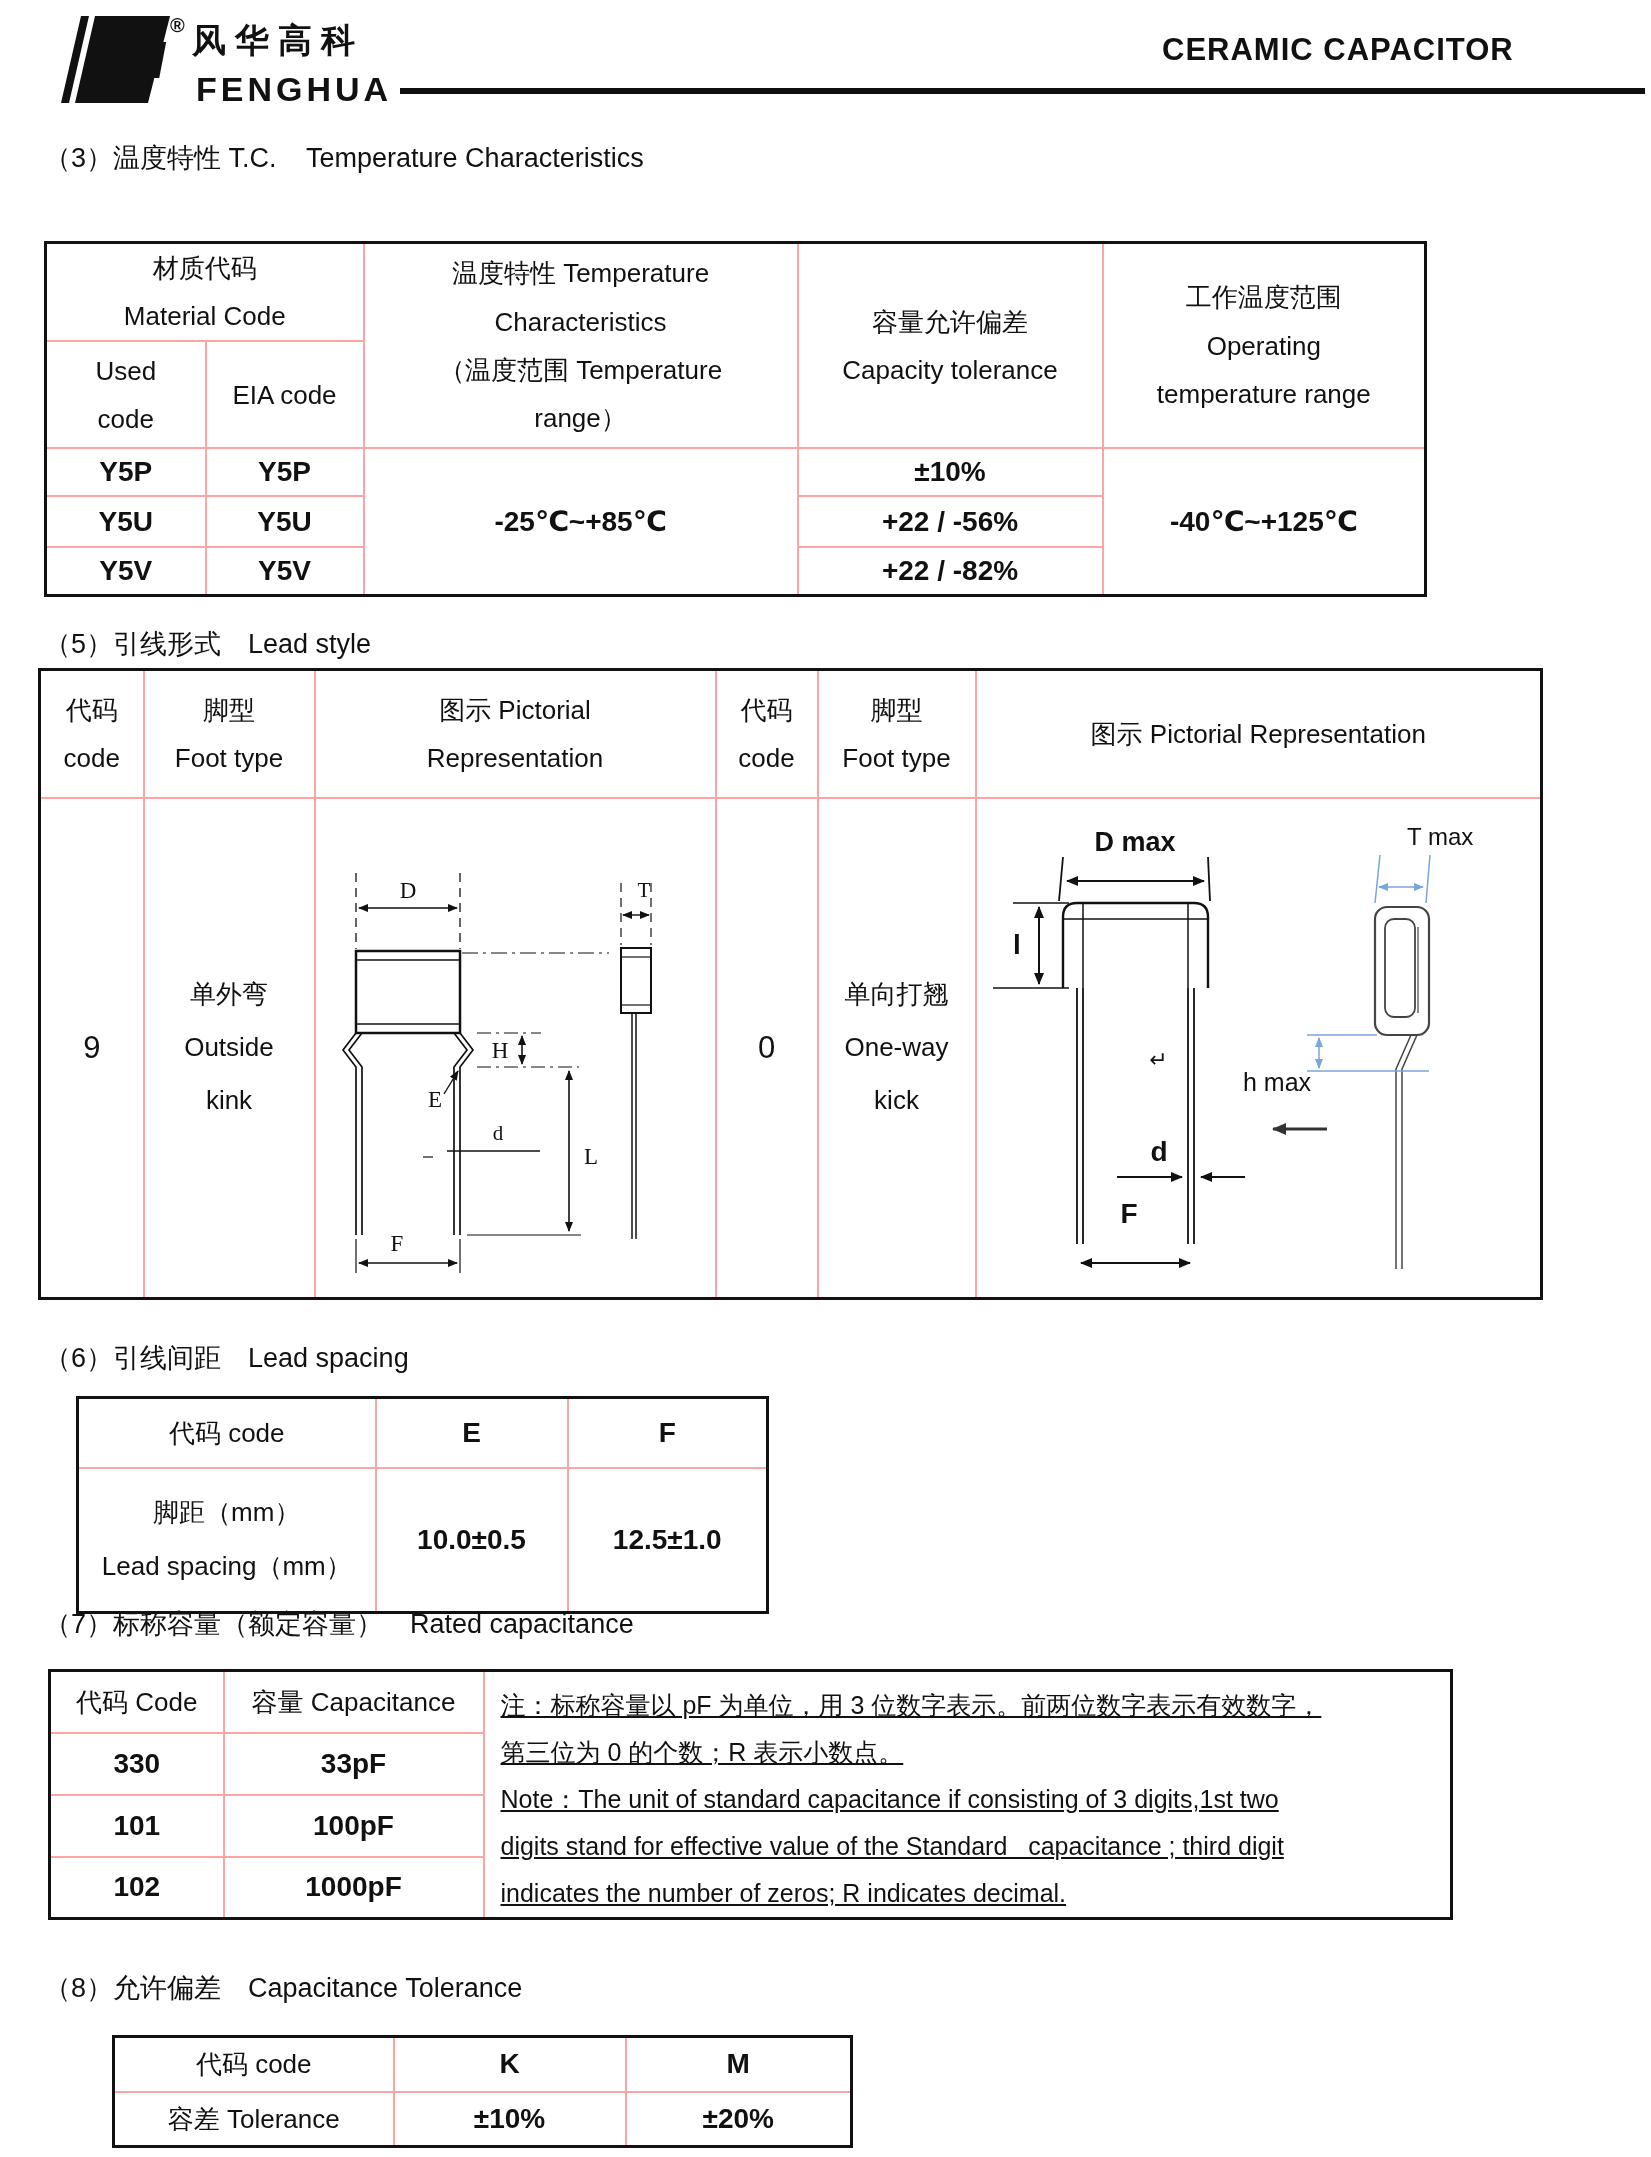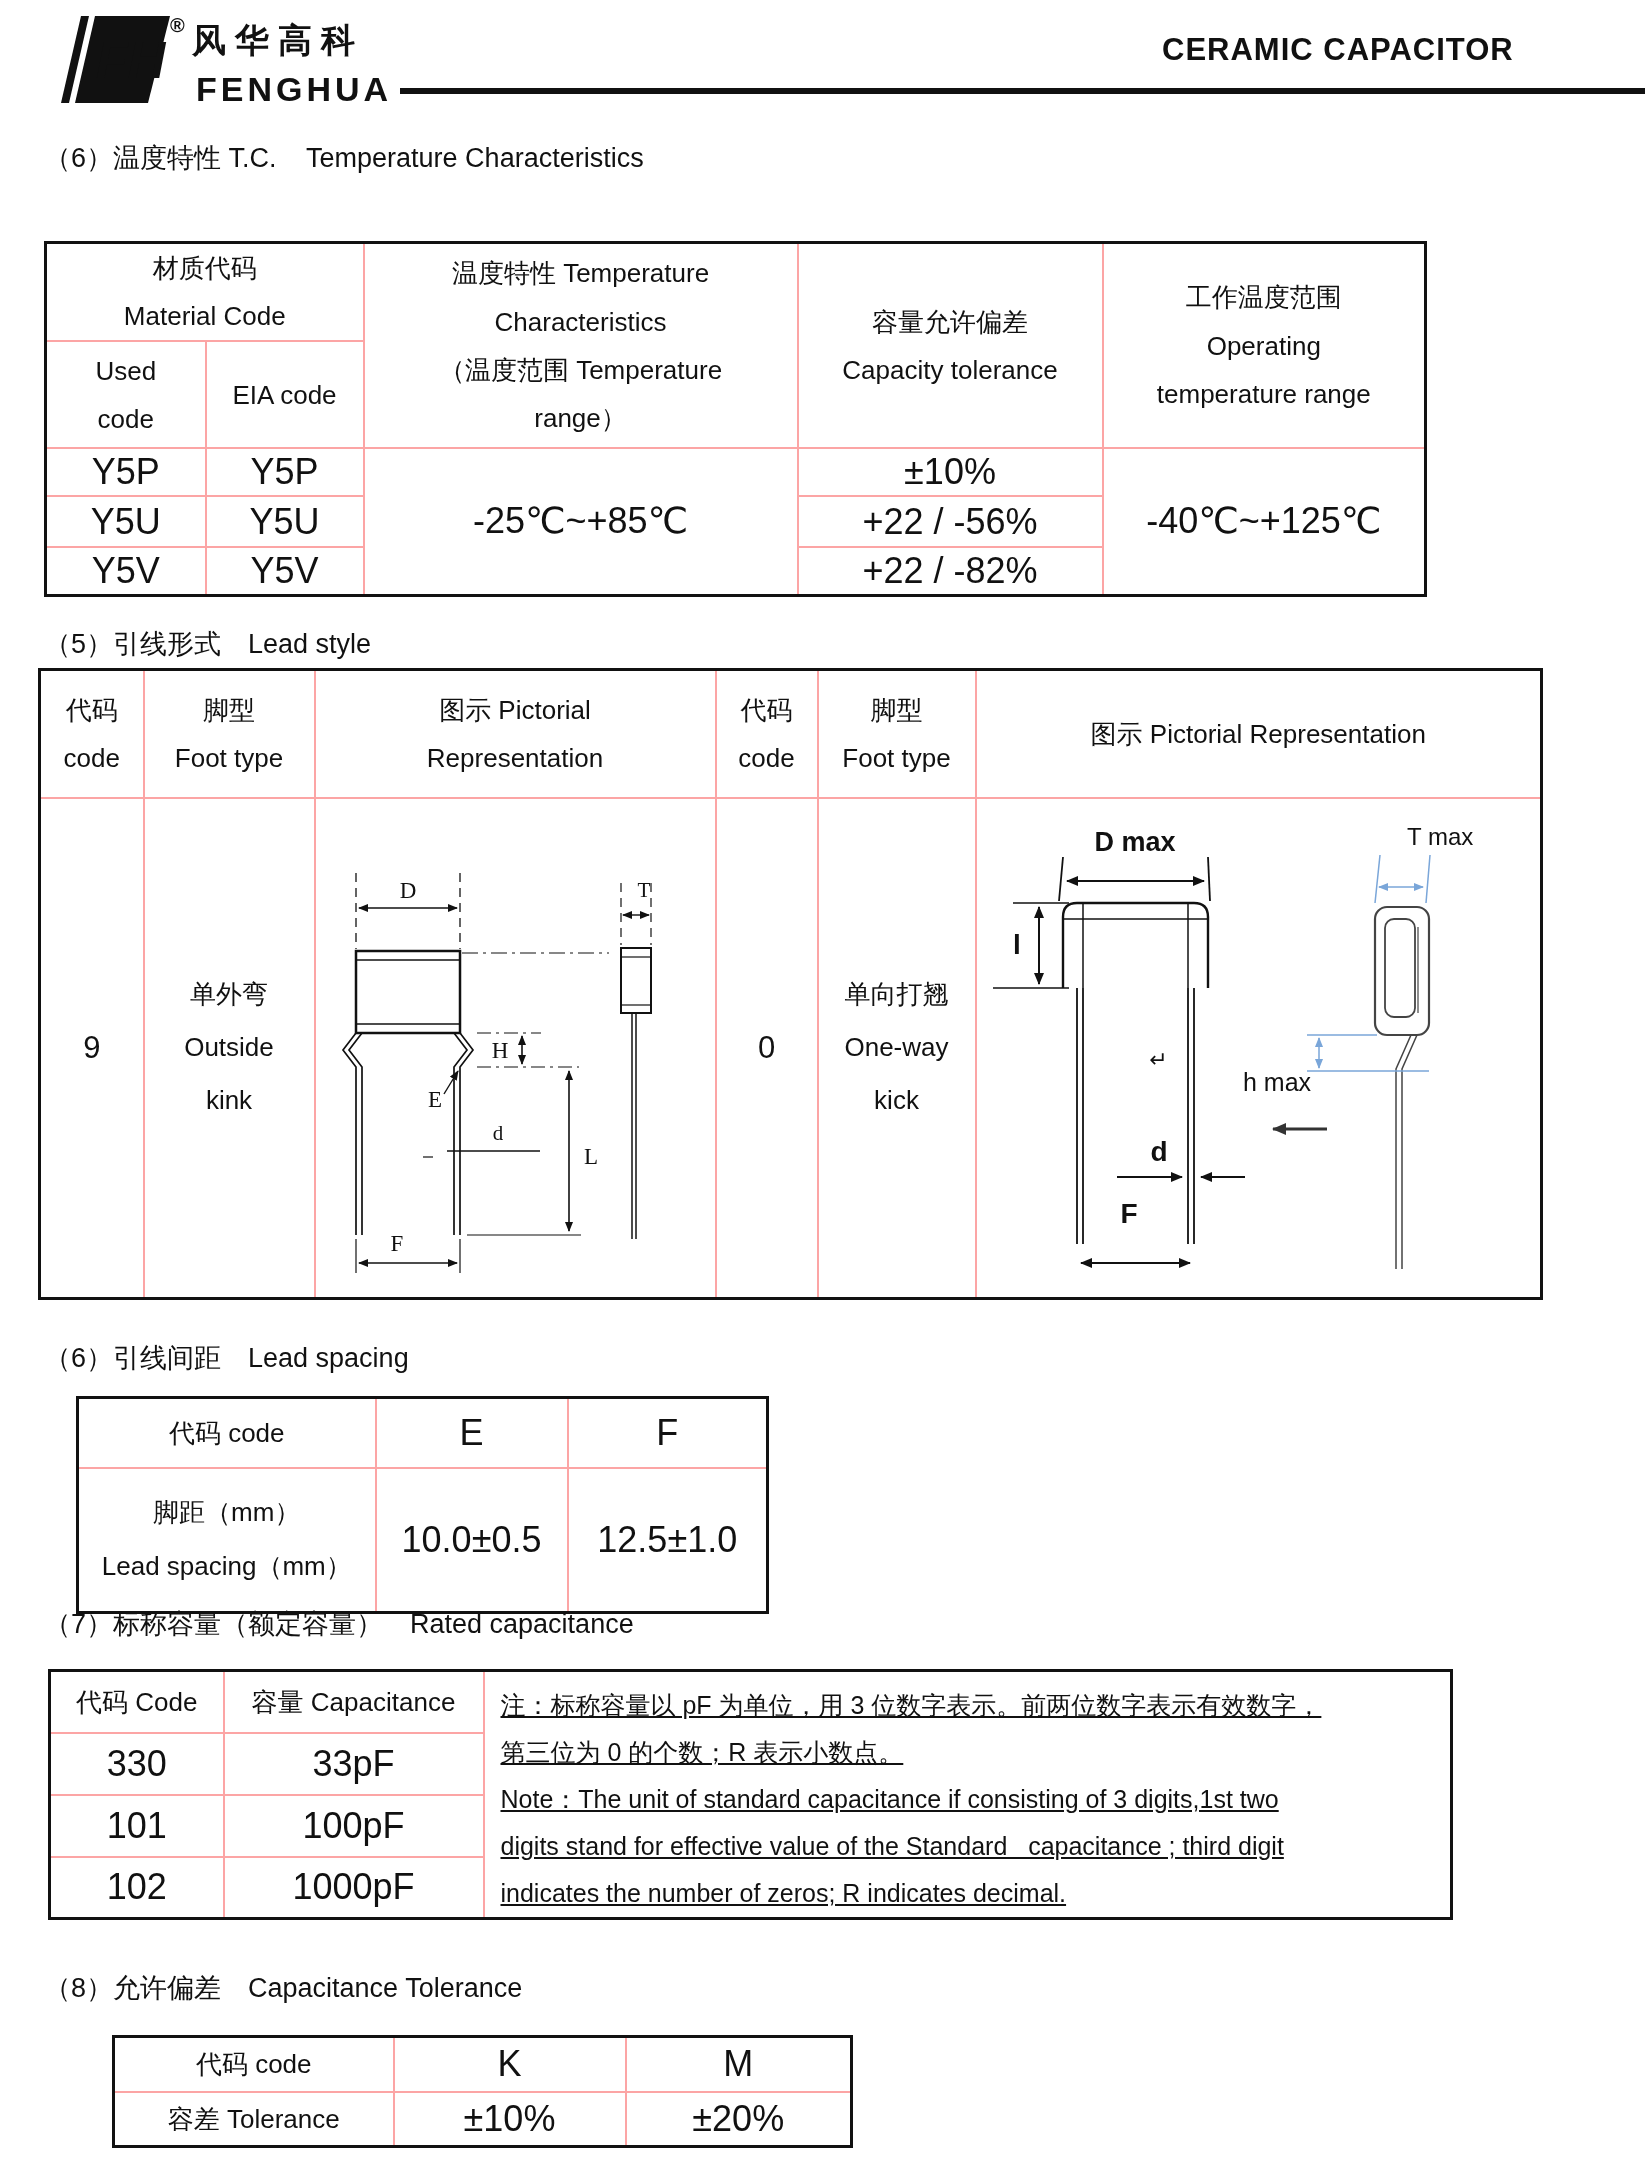--- a/index.html
+++ b/index.html
@@ -21,21 +21,21 @@
   .header-rule{background:#111;height:6px;}
 
   
   .sec-h{font-size:27px;color:#111;}
 
   
   table.tbl{border-collapse:collapse;table-layout:fixed;border:3px solid #111;}
   table.tbl td{border:2px solid #fca5a5;text-align:center;vertical-align:middle;
                padding:0;color:#111;overflow:hidden;}
   .c26{font-size:26px;line-height:1.85;}
-  .c28{font-size:36px;}
+  .c28{font-size:28px;font-weight:bold;}
   .c30{font-size:31px;}
   .lh2{line-height:2.05;}
   .r93{height:93px;}.r107{height:107px;}.r48{height:48px;}.r51{height:51px;}
   .r128{height:128px;}.r498{height:498px;}
   .r70{height:70px;}.r145{height:145px;}
   .r59{height:59px;}.r55{height:55px;}
   .diagcell{padding:0 !important;vertical-align:top !important;}
   .notecell{text-align:left !important;vertical-align:top !important;
             font-size:25px;line-height:47px;padding:10px 4px 0 16px !important;}
 
@@ -53,21 +53,21 @@
     <polygon points="29,4 37,4 17,91 9,91" fill="#111"></polygon>
     <polygon points="37,4 43,4 23,91 17,91" fill="#fff"></polygon>
     <text x="44" y="66" style="font-family:'Liberation Sans','DejaVu Sans',sans-serif;font-weight:800;font-style:italic;font-size:52px" fill="#fff">FH</text>
   </svg>
   <div class="abs reg" style="left:170px;top:14px">®</div>
   <div class="abs brand-cn" style="left:192px;top:18px">风华高科</div>
   <div class="abs brand-en" style="left:196px;top:70px">FENGHUA</div>
   <div class="abs doc-title" style="left:1162px;top:32px">CERAMIC CAPACITOR</div>
   <div class="abs header-rule" style="left:400px;top:88px;width:1245px"></div>
 
-  <div class="abs sec-h prehead" style="left:44px;top:140px">（6）温度特性 T.C.    Temperature Characteristics</div>
+  <div class="abs sec-h prehead" style="left:44px;top:140px">（3）温度特性 T.C.    Temperature Characteristics</div>
 
   <table class="tbl abs" style="left:44px;top:241px;width:1380px">
     <colgroup>
         <col style="width:160px">
         <col style="width:158px">
         <col style="width:434px">
               <col style="width:305px">
         <col style="width:323px">
       </colgroup>
     <tbody>

